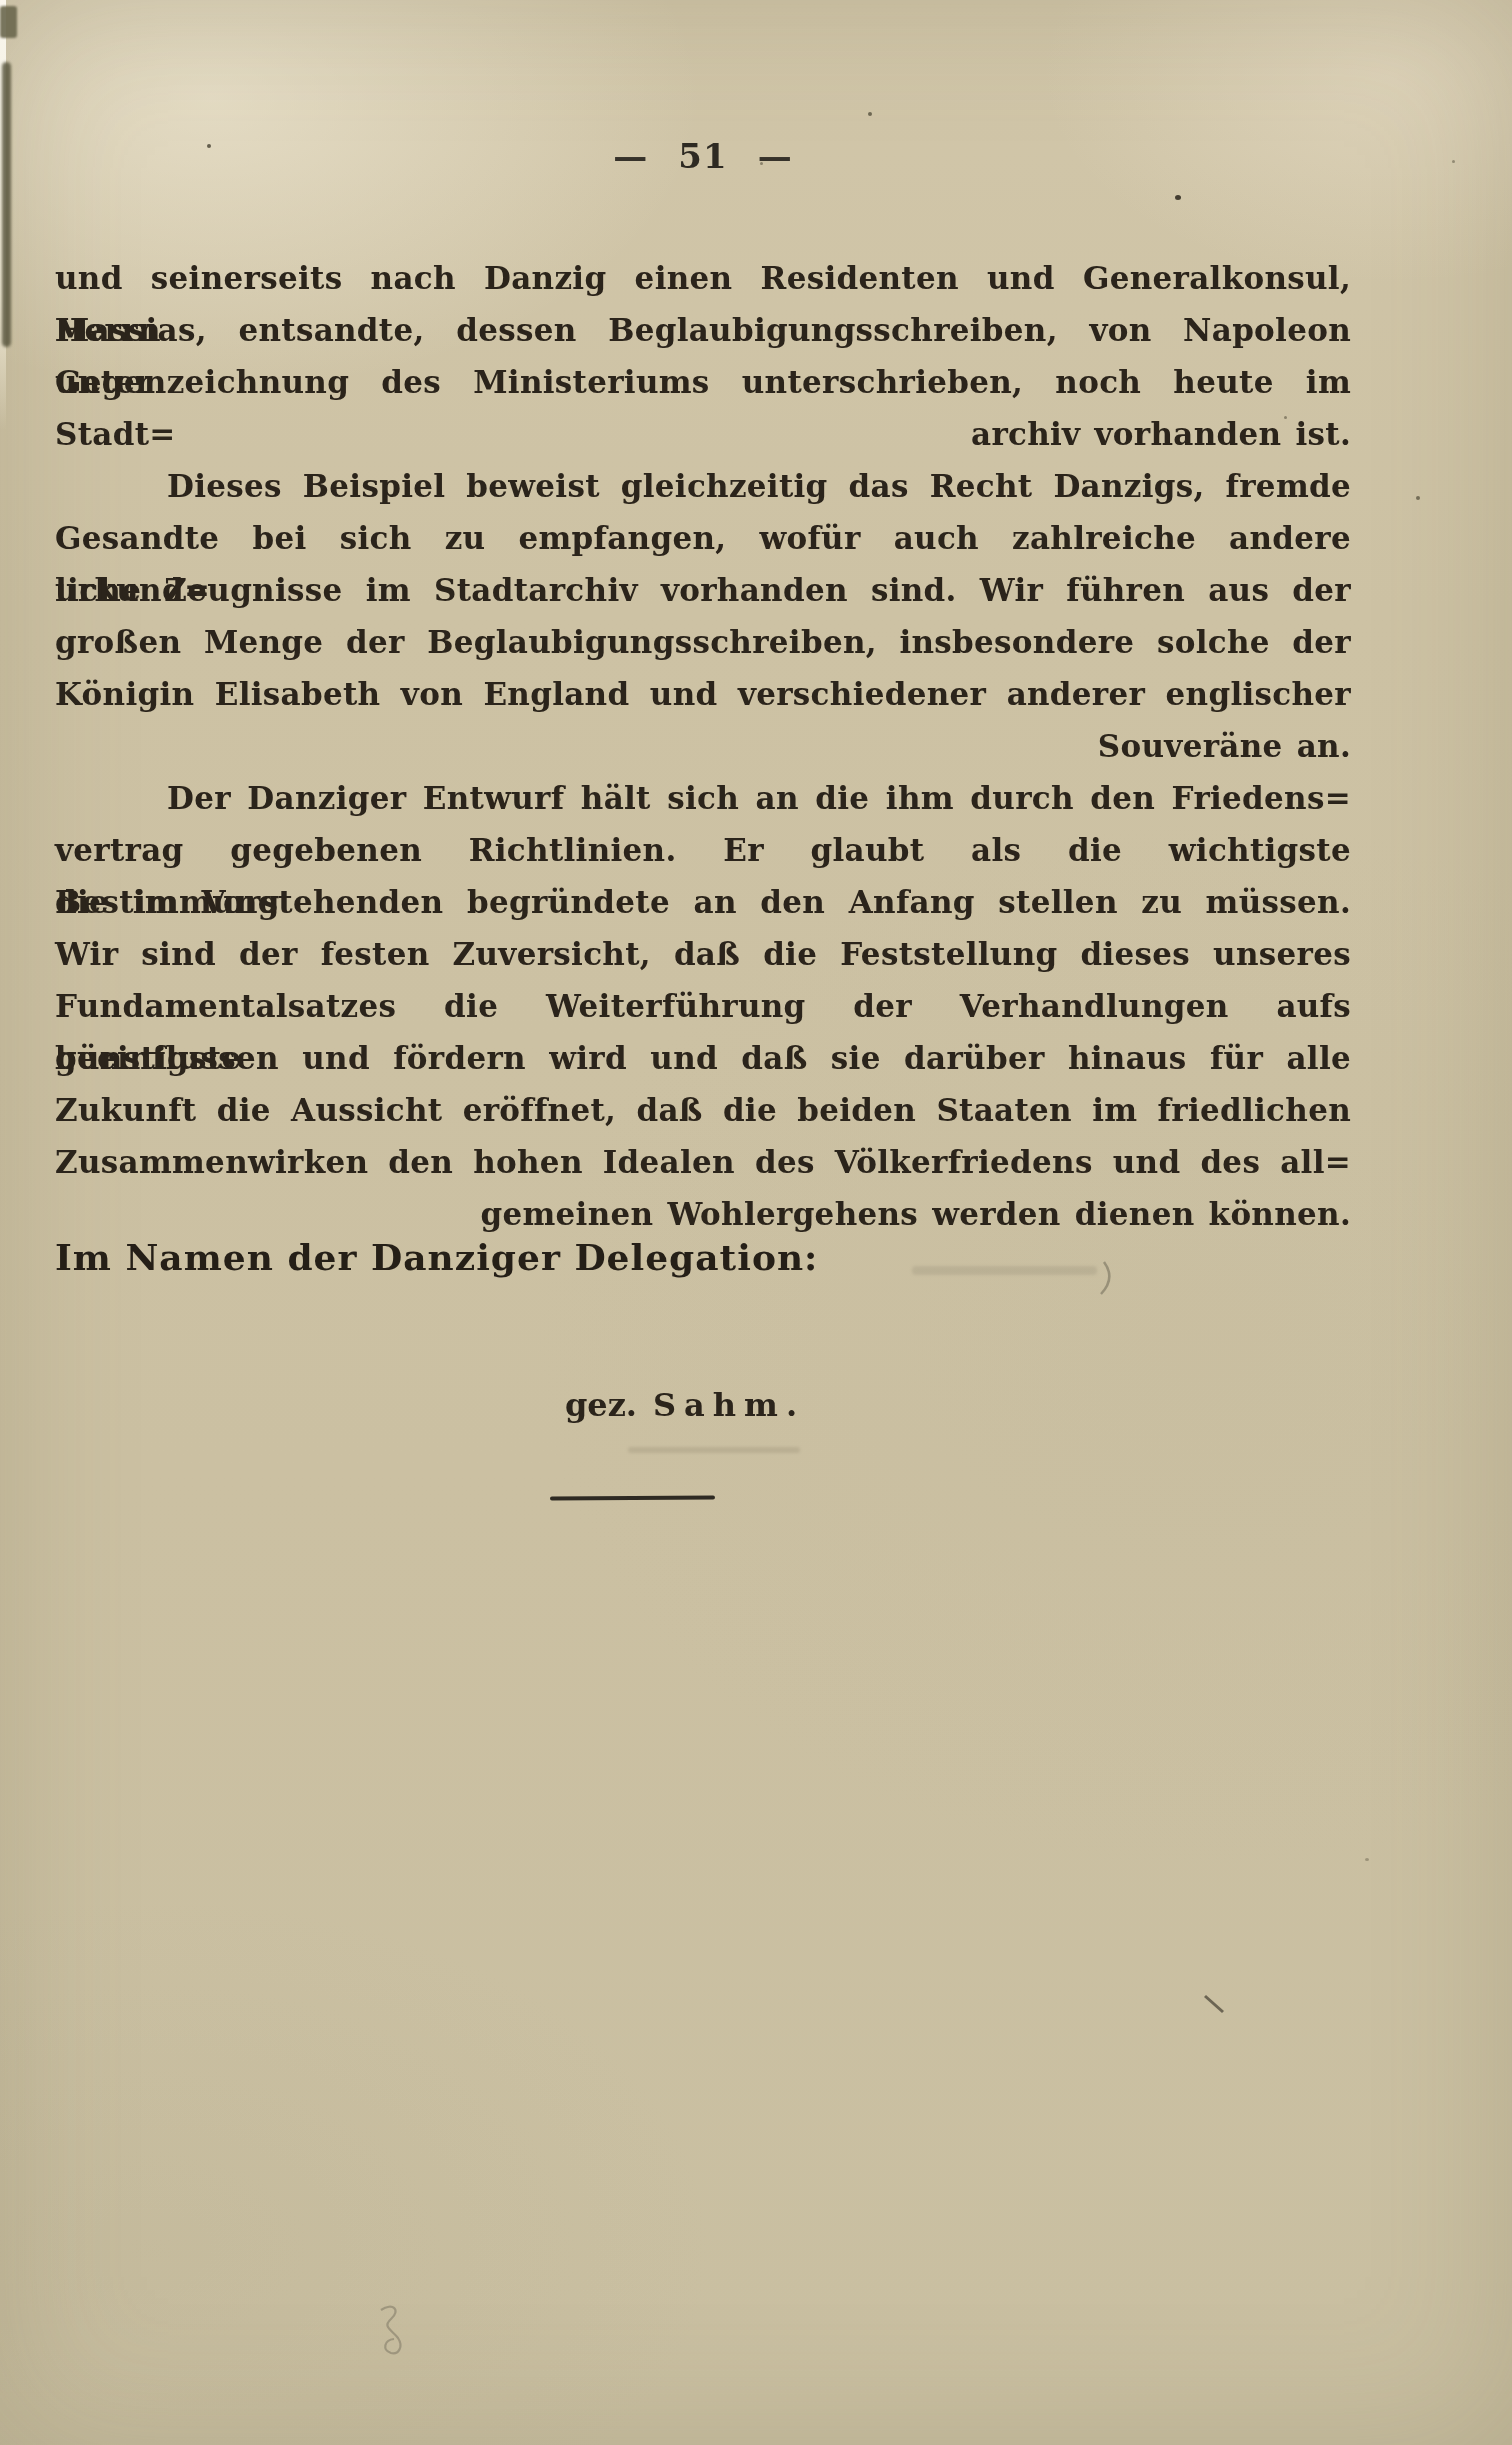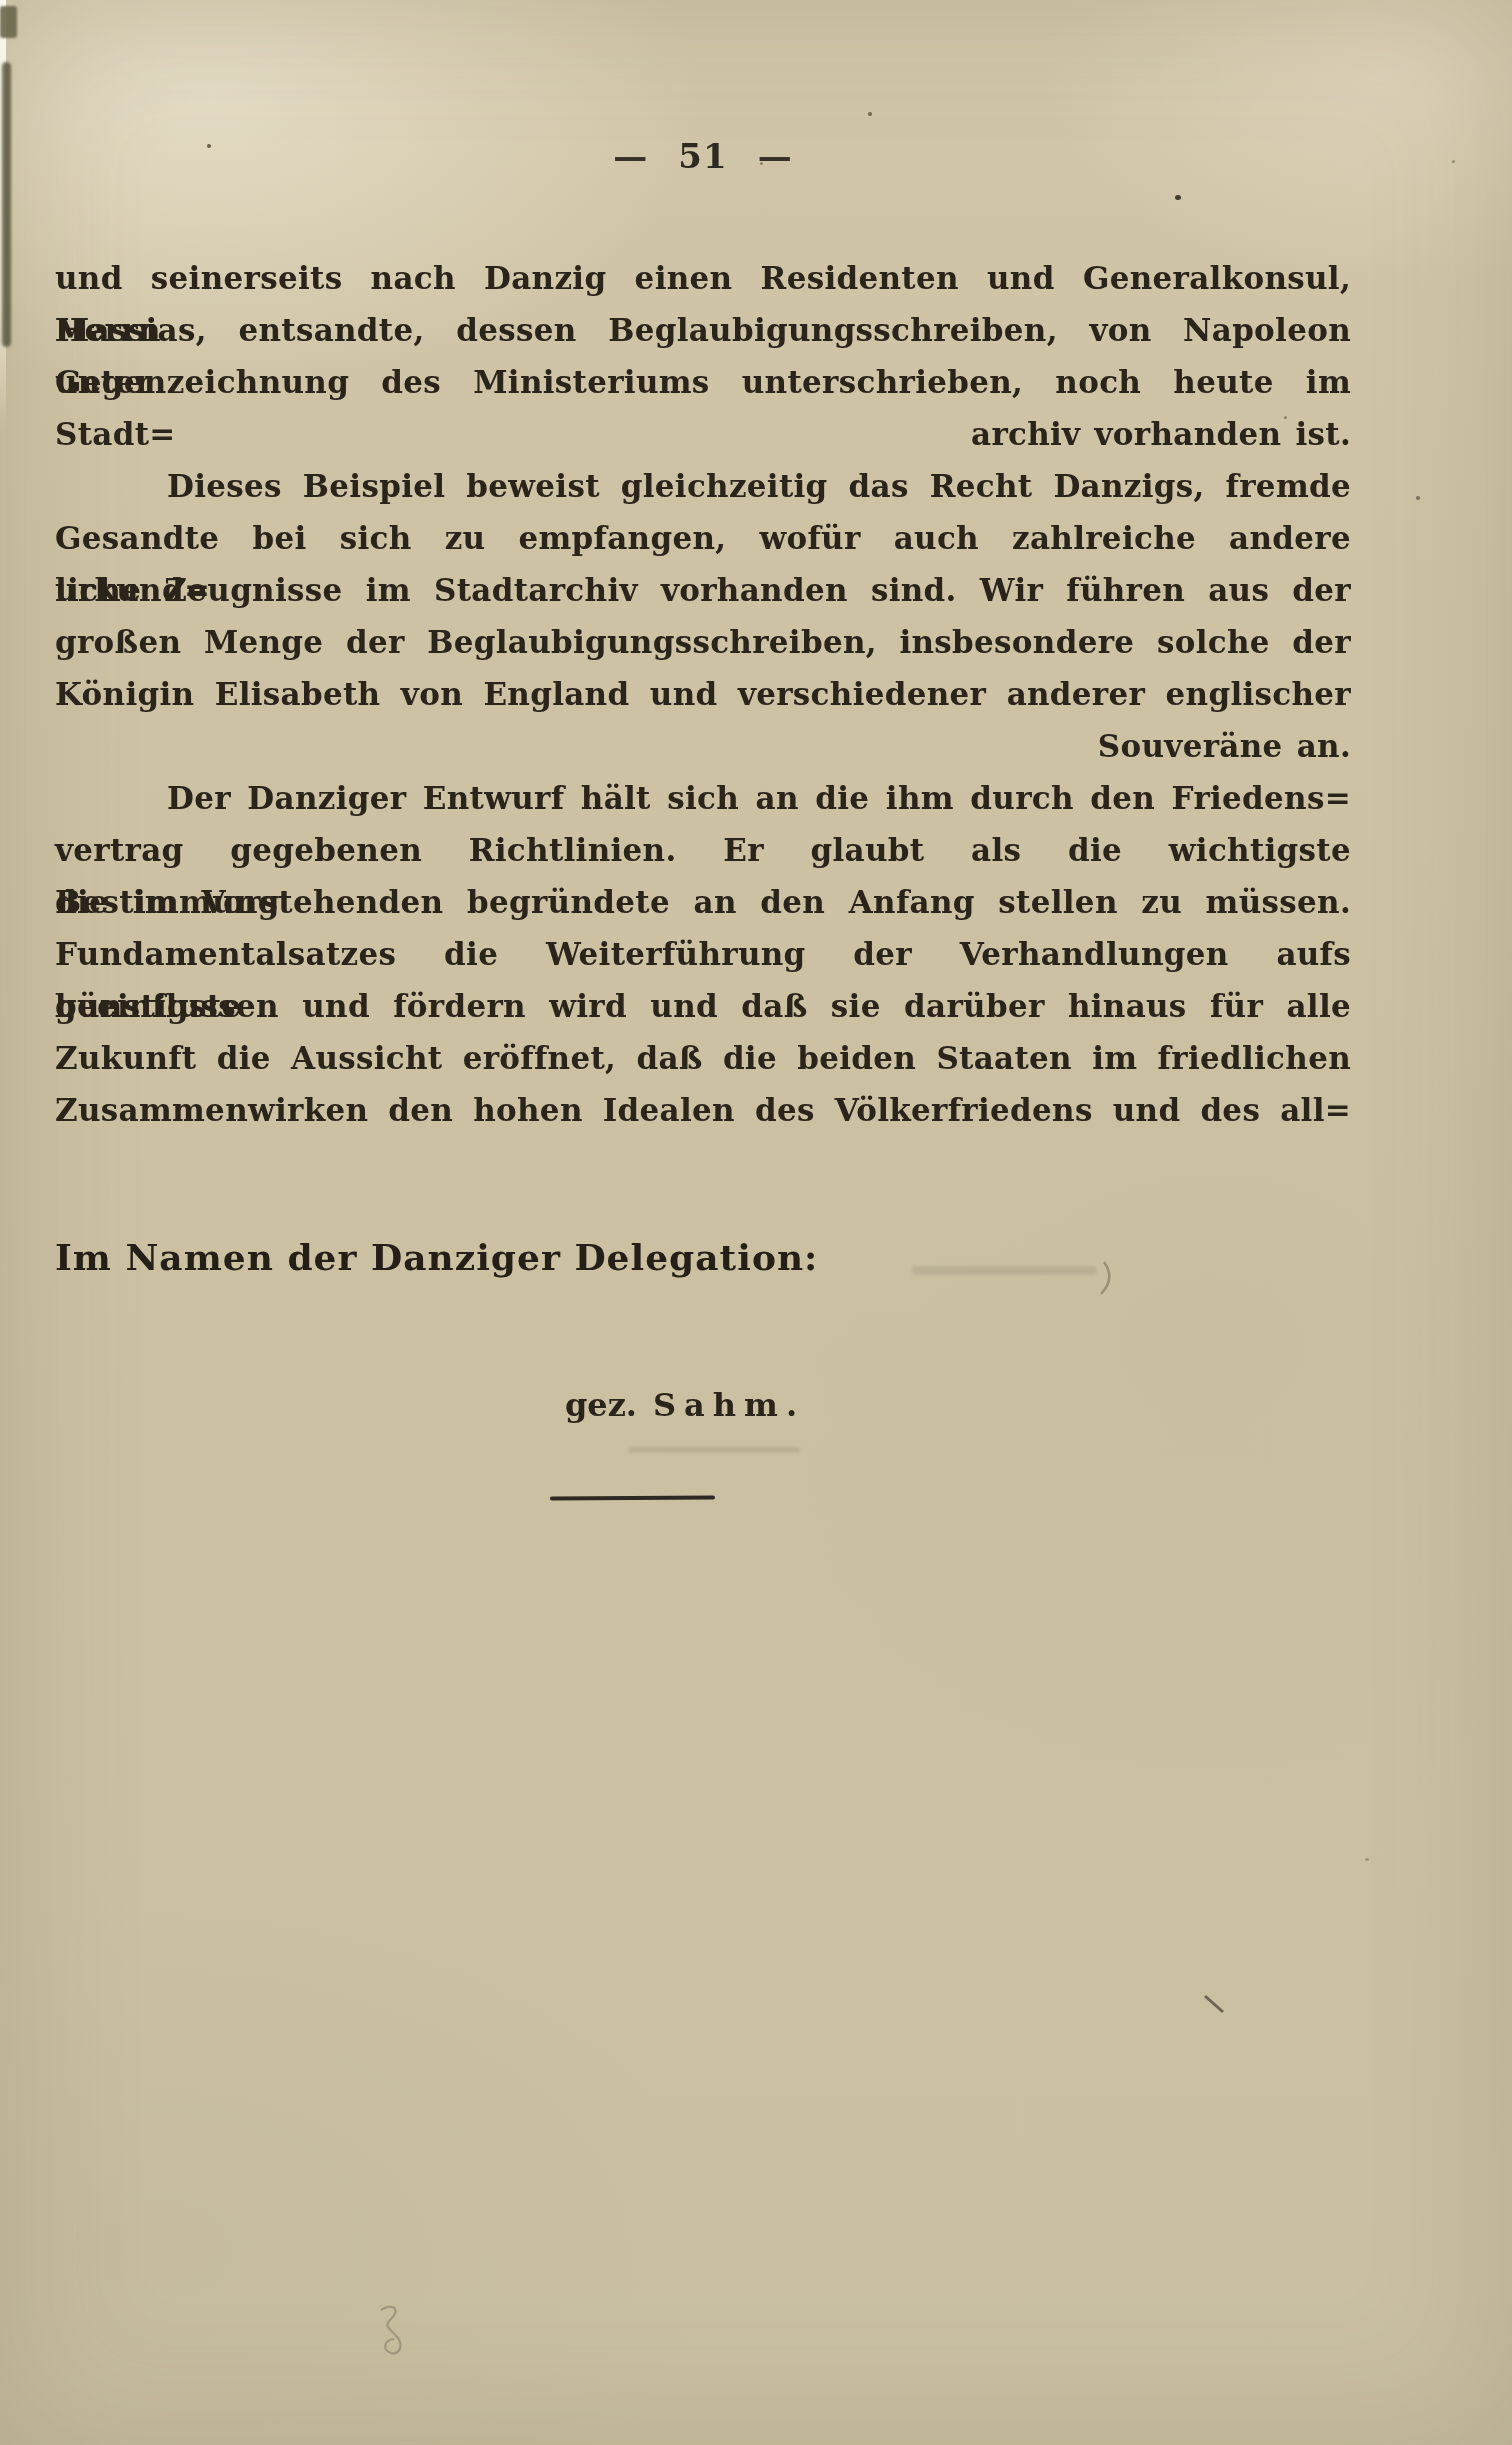--- a/index.html
+++ b/index.html
@@ -100,24 +100,26 @@
     <div class="line no-just">archiv vorhanden ist.</div>
     <div class="line indent">Dieses Beispiel beweist gleichzeitig das Recht Danzigs, fremde</div>
     <div class="line">Gesandte bei sich zu empfangen, wofür auch zahlreiche andere urkund=</div>
     <div class="line">liche Zeugnisse im Stadtarchiv vorhanden sind. Wir führen aus der</div>
     <div class="line">großen Menge der Beglaubigungsschreiben, insbesondere solche der</div>
     <div class="line">Königin Elisabeth von England und verschiedener anderer englischer</div>
     <div class="line no-just">Souveräne an.</div>
     <div class="line indent">Der Danziger Entwurf hält sich an die ihm durch den Friedens=</div>
     <div class="line">vertrag gegebenen Richtlinien. Er glaubt als die wichtigste Bestimmung</div>
     <div class="line">die im Vorstehenden begründete an den Anfang stellen zu müssen.</div>
+    <div class="line">Wir sind der festen Zuversicht, daß die Feststellung dieses unseres</div>
     <div class="line">Fundamentalsatzes die Weiterführung der Verhandlungen aufs günstigste</div>
     <div class="line">beeinflussen und fördern wird und daß sie darüber hinaus für alle</div>
     <div class="line">Zukunft die Aussicht eröffnet, daß die beiden Staaten im friedlichen</div>
     <div class="line">Zusammenwirken den hohen Idealen des Völkerfriedens und des all=</div>
+    <div class="line no-just">gemeinen Wohlergehens werden dienen können.</div>
   </div>
 
   <div class="smudge-heading"></div>
   <div class="closing-heading">Im Namen der Danziger Delegation:</div>
 
   <div class="signature">
     <span>gez.</span><span class="sig-name">Sahm.</span>
   </div>
   <div class="smudge-signature"></div>
 

